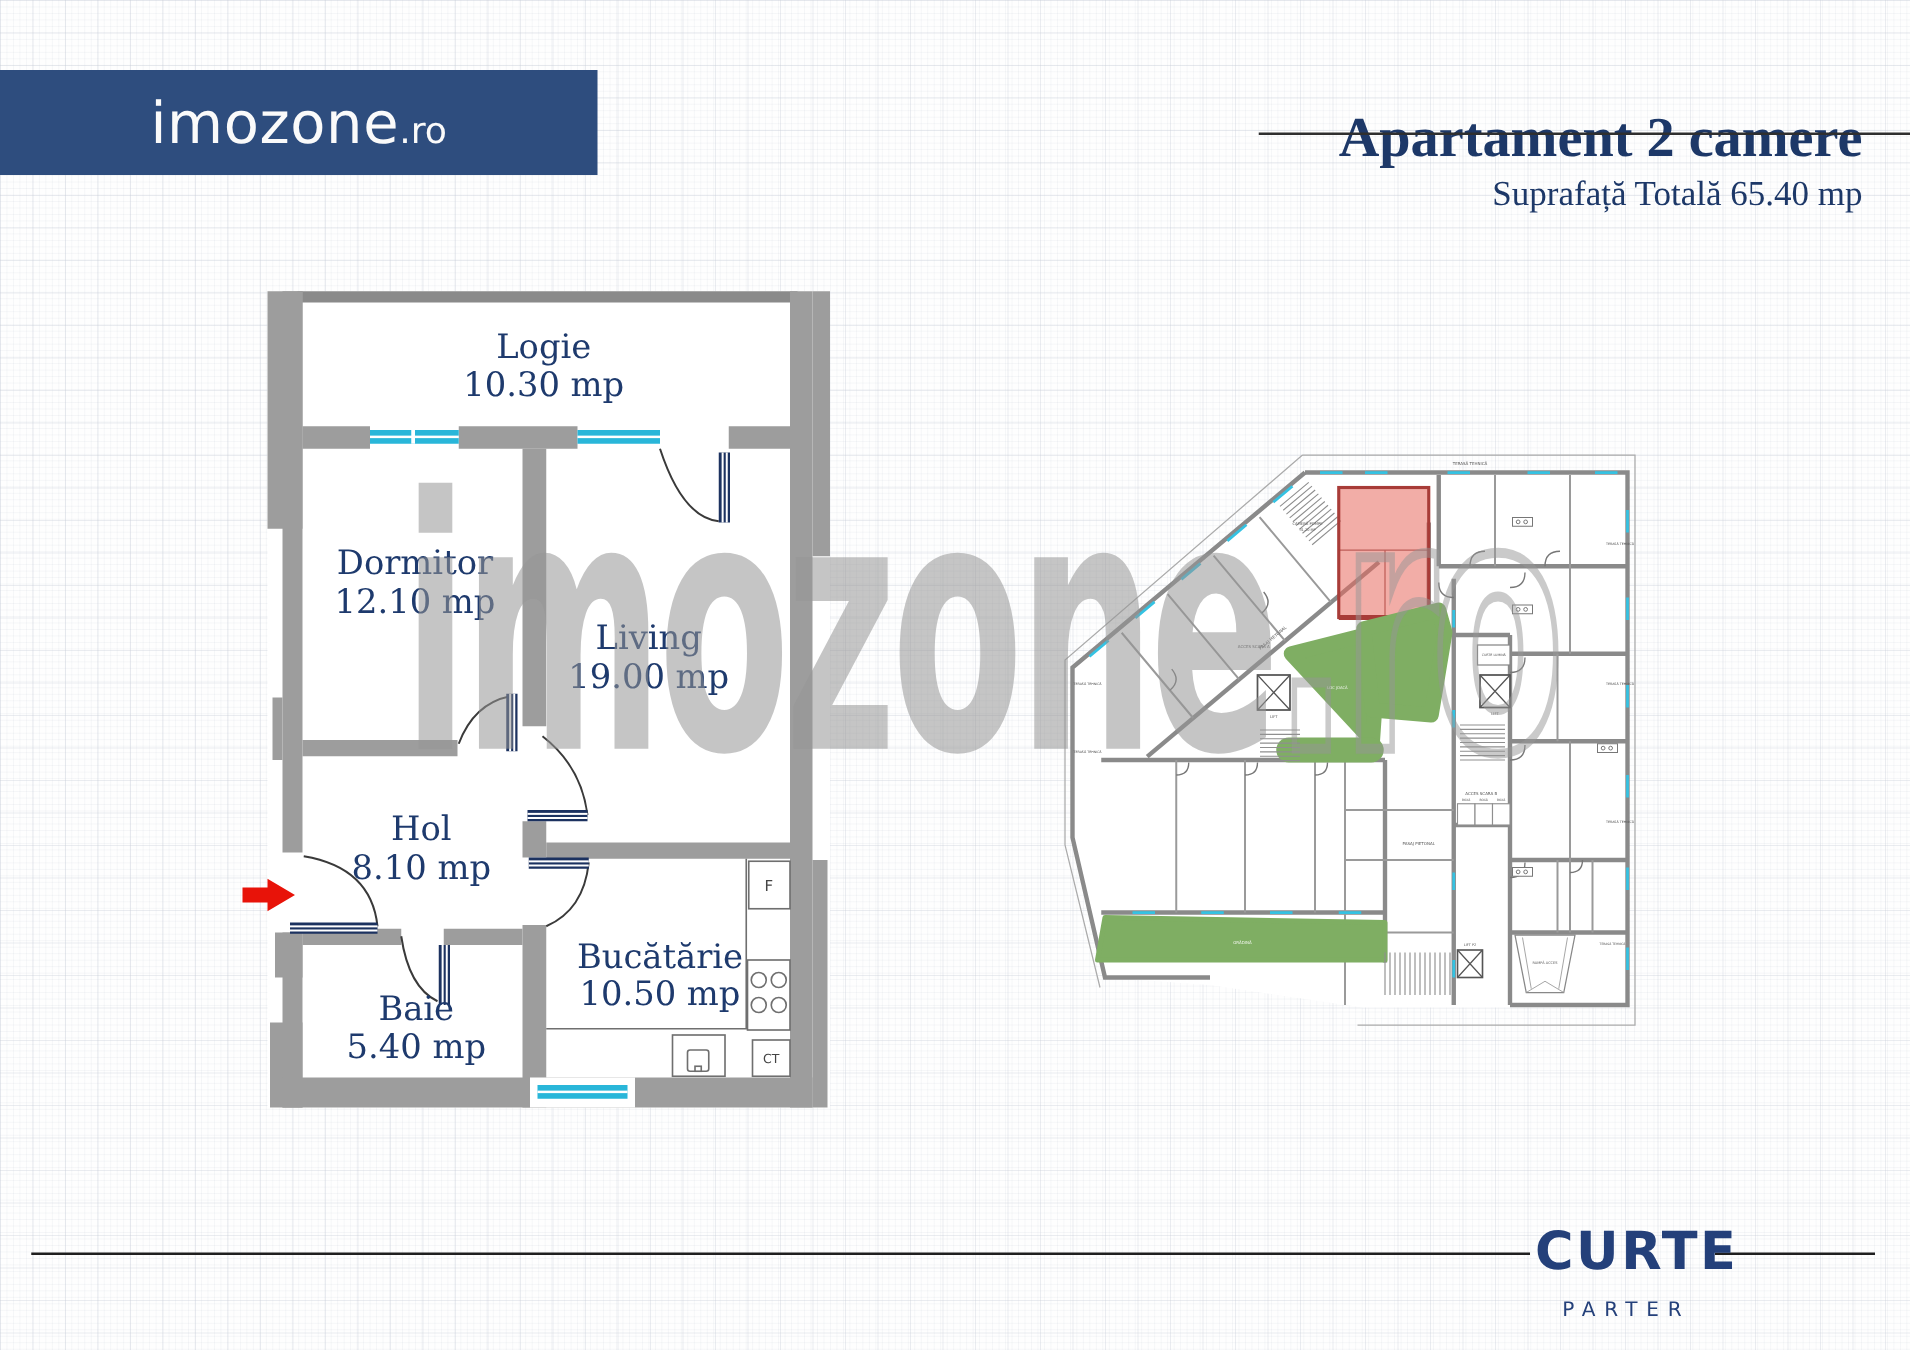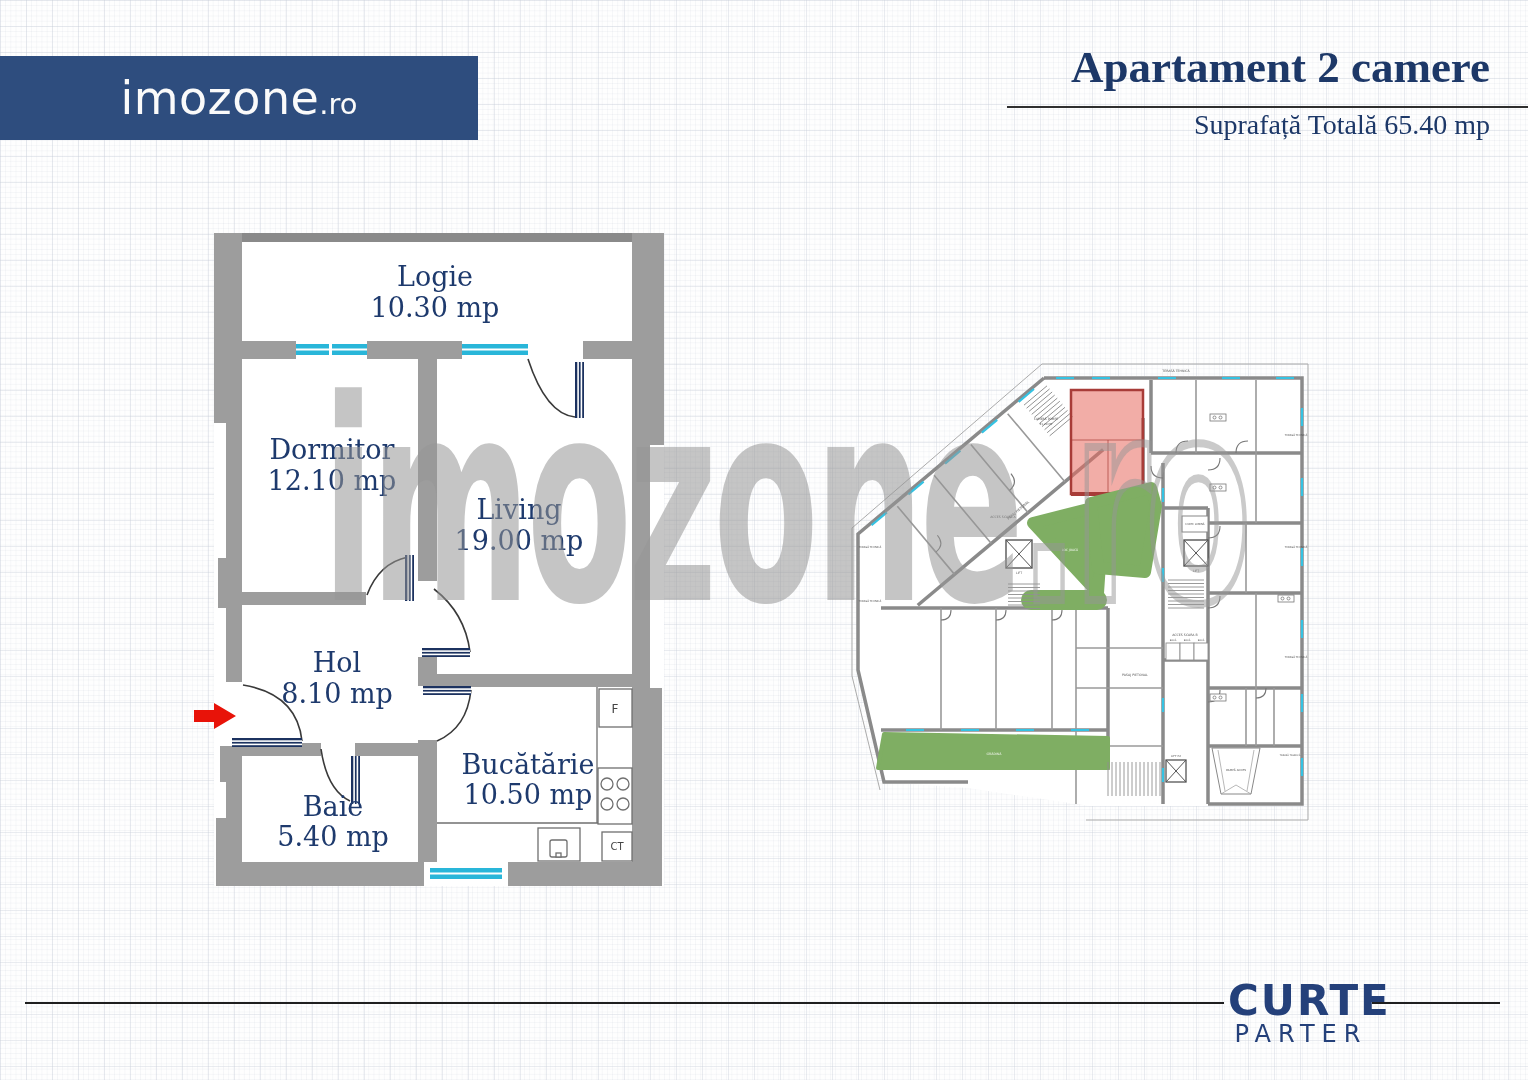--- a/index.html
+++ b/index.html
@@ -15,38 +15,38 @@
     font-family:"DejaVu Sans",sans-serif;
     text-decoration:underline;
   }
   .banner{
     position:absolute;left:0;top:56px;width:478px;height:84px;
     background:#2e4d7e;color:#fafafa;text-align:center;line-height:84px;z-index:3;
   }
   .banner .big{font-size:46px;letter-spacing:.5px;}
   .banner .small{font-size:29px;}
   .titleblock{position:absolute;right:38px;top:44px;text-align:right;z-index:3;color:#1d3868;}
-  .titleblock .t{font-family:"Liberation Serif","DejaVu Serif",serif;font-weight:700;font-size:45px;line-height:1.05;}
-  .titleblock .s{font-family:"Liberation Serif","DejaVu Serif",serif;font-size:28px;margin-top:18px;}
+  .titleblock .t{font-family:"Liberation Serif","DejaVu Serif",serif;font-weight:700;font-size:45px;line-height:1.05;margin-top:43px;}
+  .titleblock .s{font-family:"Liberation Serif","DejaVu Serif",serif;font-size:28px;margin-top:6px;}
   .titlerule{position:absolute;left:1007px;top:106px;width:521px;height:2px;background:#2f2f2f;z-index:3;}
   .plan-apart{position:absolute;left:192px;top:228px;z-index:1;}
   .plan-site{position:absolute;left:846px;top:358px;z-index:1;}
   .watermark{
     position:absolute;left:322px;top:363px;z-index:2;white-space:nowrap;
     font-family:"DejaVu Sans",sans-serif;font-weight:bold;font-size:280px;line-height:1;
     letter-spacing:-8px;color:rgba(150,150,150,.55);
     transform:scaleX(.55);transform-origin:left top;pointer-events:none;
   }
   .watermark .tld{color:transparent;-webkit-text-stroke:8px rgba(150,150,150,.5);}
   .footline{position:absolute;top:1002px;height:2px;background:#1f1f1f;z-index:3;}
   .footline.left{left:25px;width:1199px;}
   .footline.right{left:1372px;width:128px;}
   .planlogo{position:absolute;left:1228px;top:980px;width:140px;text-align:center;z-index:3;color:#24407a;}
   .planlogo .p1{font-size:42px;font-weight:bold;letter-spacing:2px;line-height:1;}
-  .planlogo .p2{font-size:24px;letter-spacing:7px;line-height:1;margin-top:0;margin-left:6px;}
+  .planlogo .p2{font-size:16px;letter-spacing:7px;line-height:1;margin-top:18px;margin-left:6px;}
   svg text{font-family:"DejaVu Sans",sans-serif;}
   svg .roomlbl{font-family:"DejaVu Serif","Liberation Serif",serif;fill:#1e3a6d;font-size:27px;text-anchor:middle;}
   svg .fixlbl{fill:#444;text-anchor:middle;}
   svg .sitelbl{fill:#555;text-anchor:middle;}
   svg .sitelbl.onGreen{fill:#f2f6ee;}
 </style>
 </head>
 <body>
 
 <div class="canvas">

